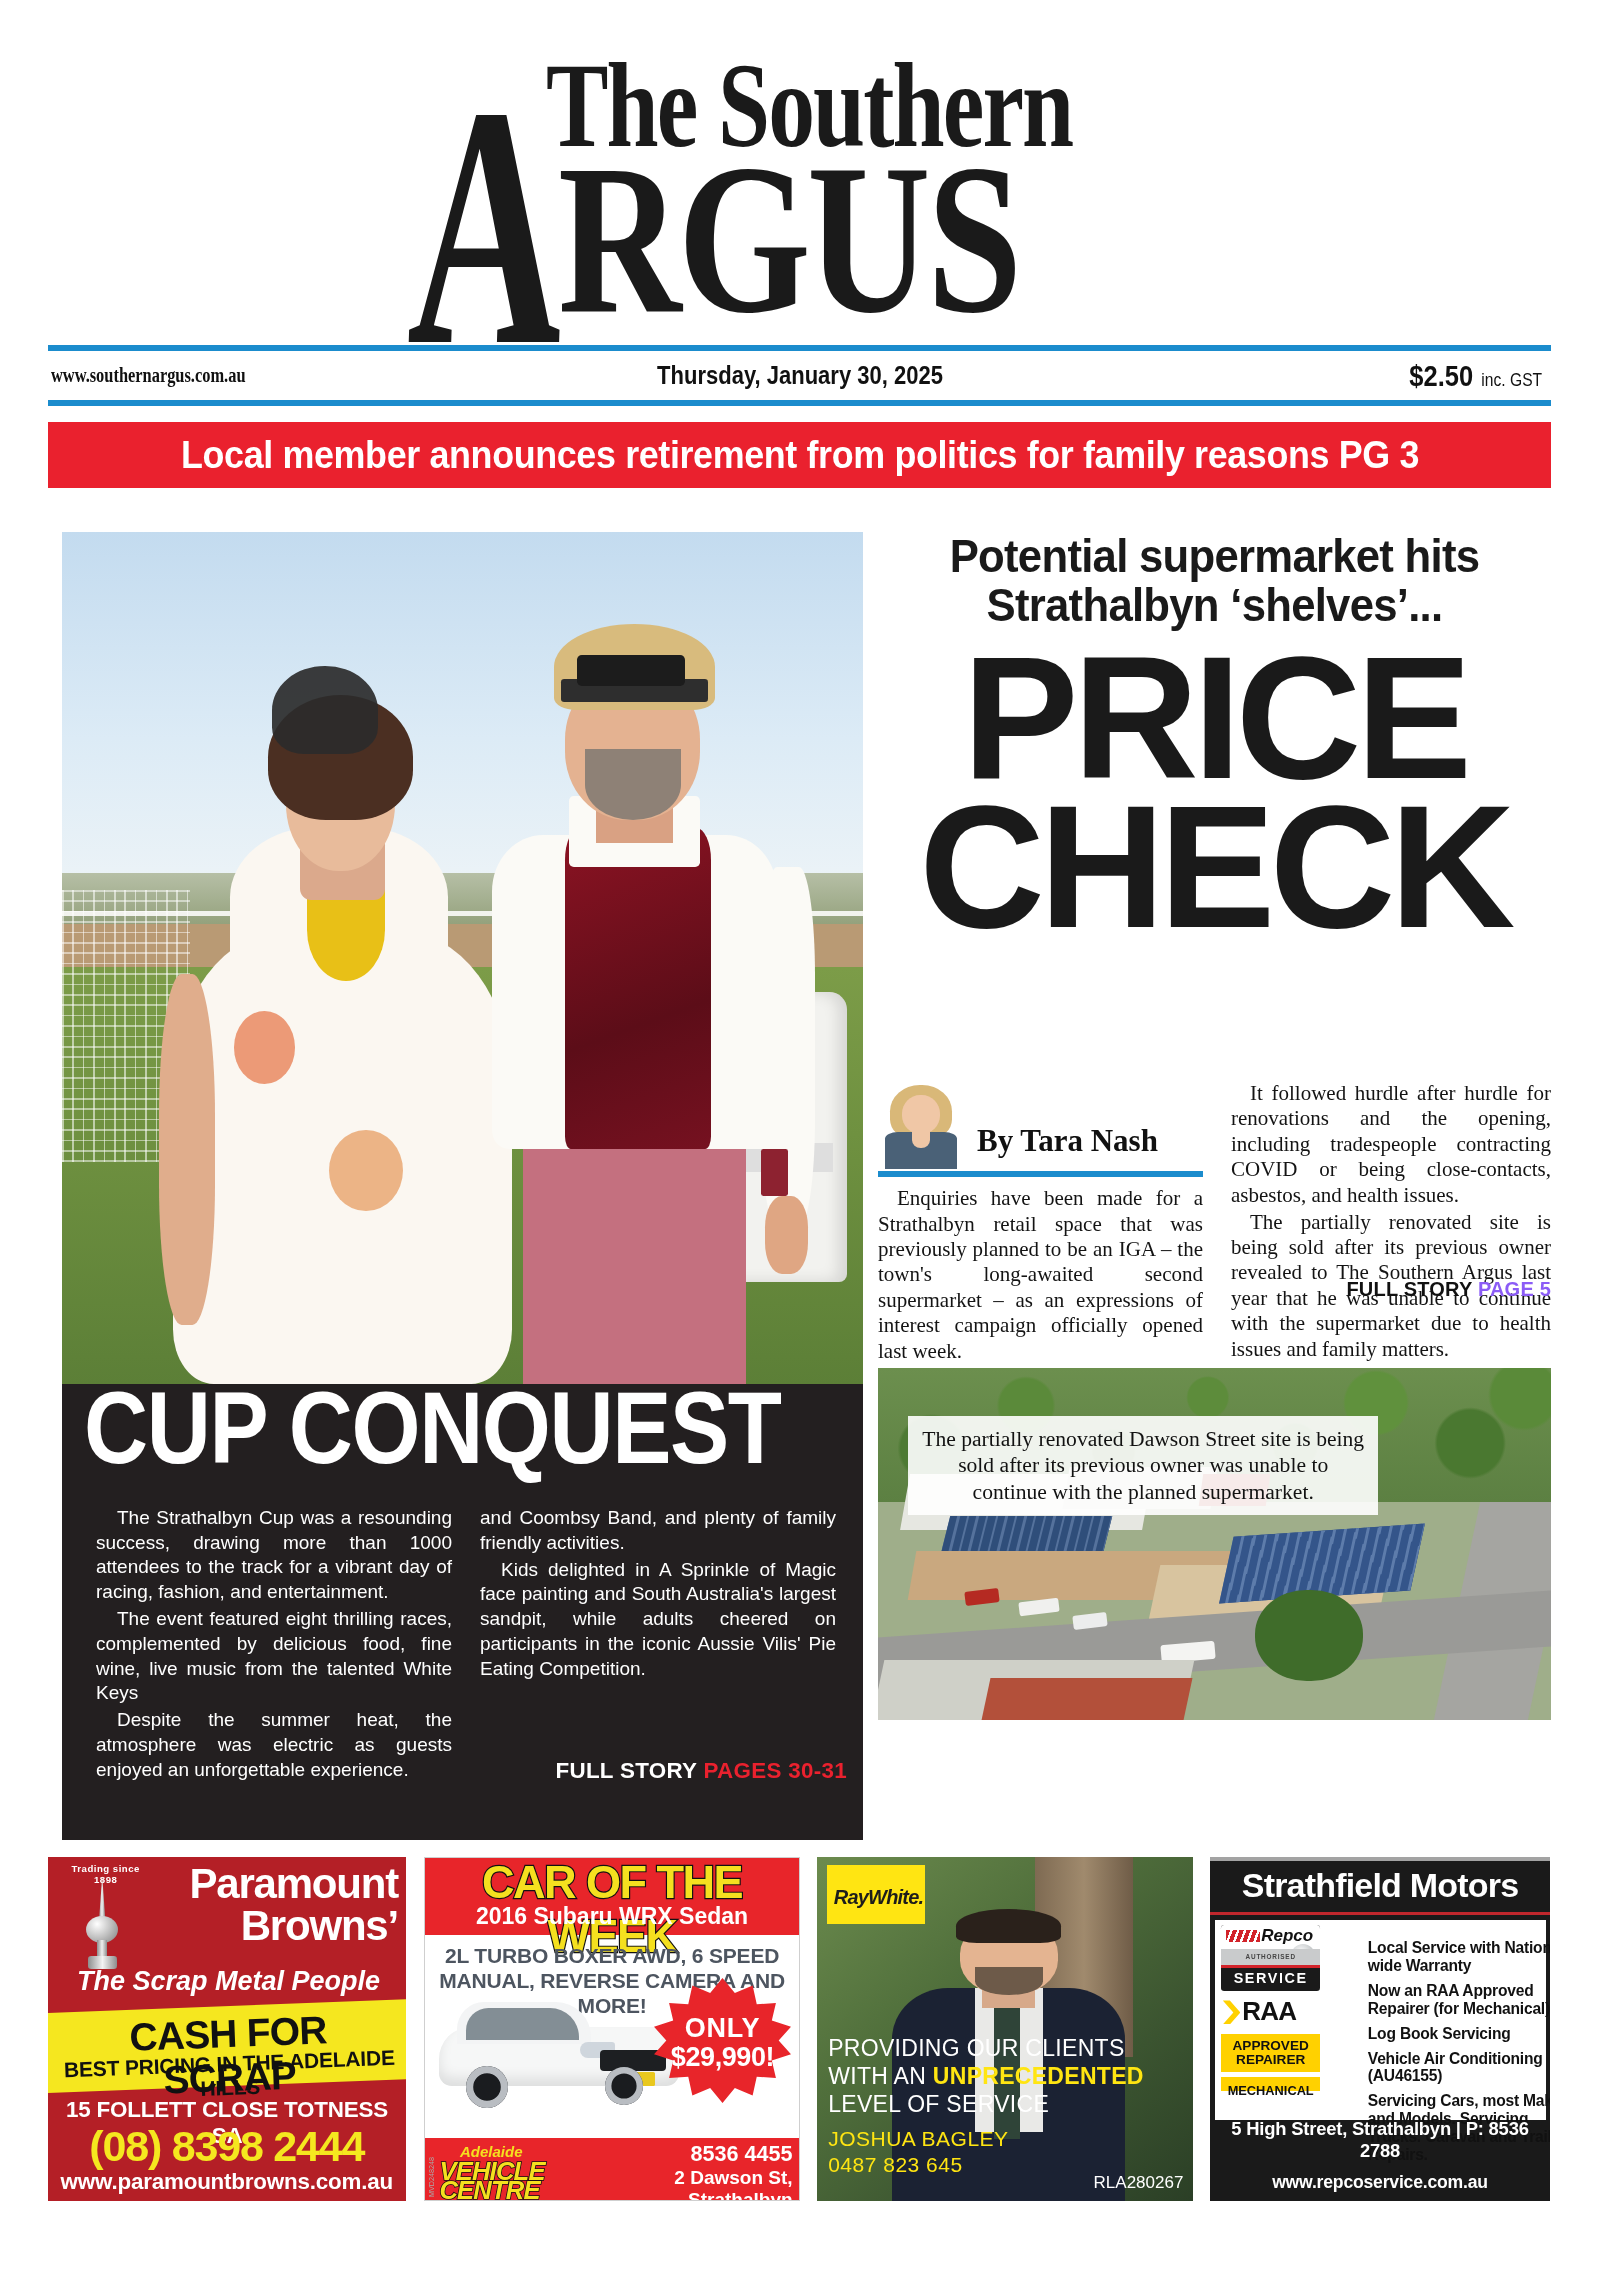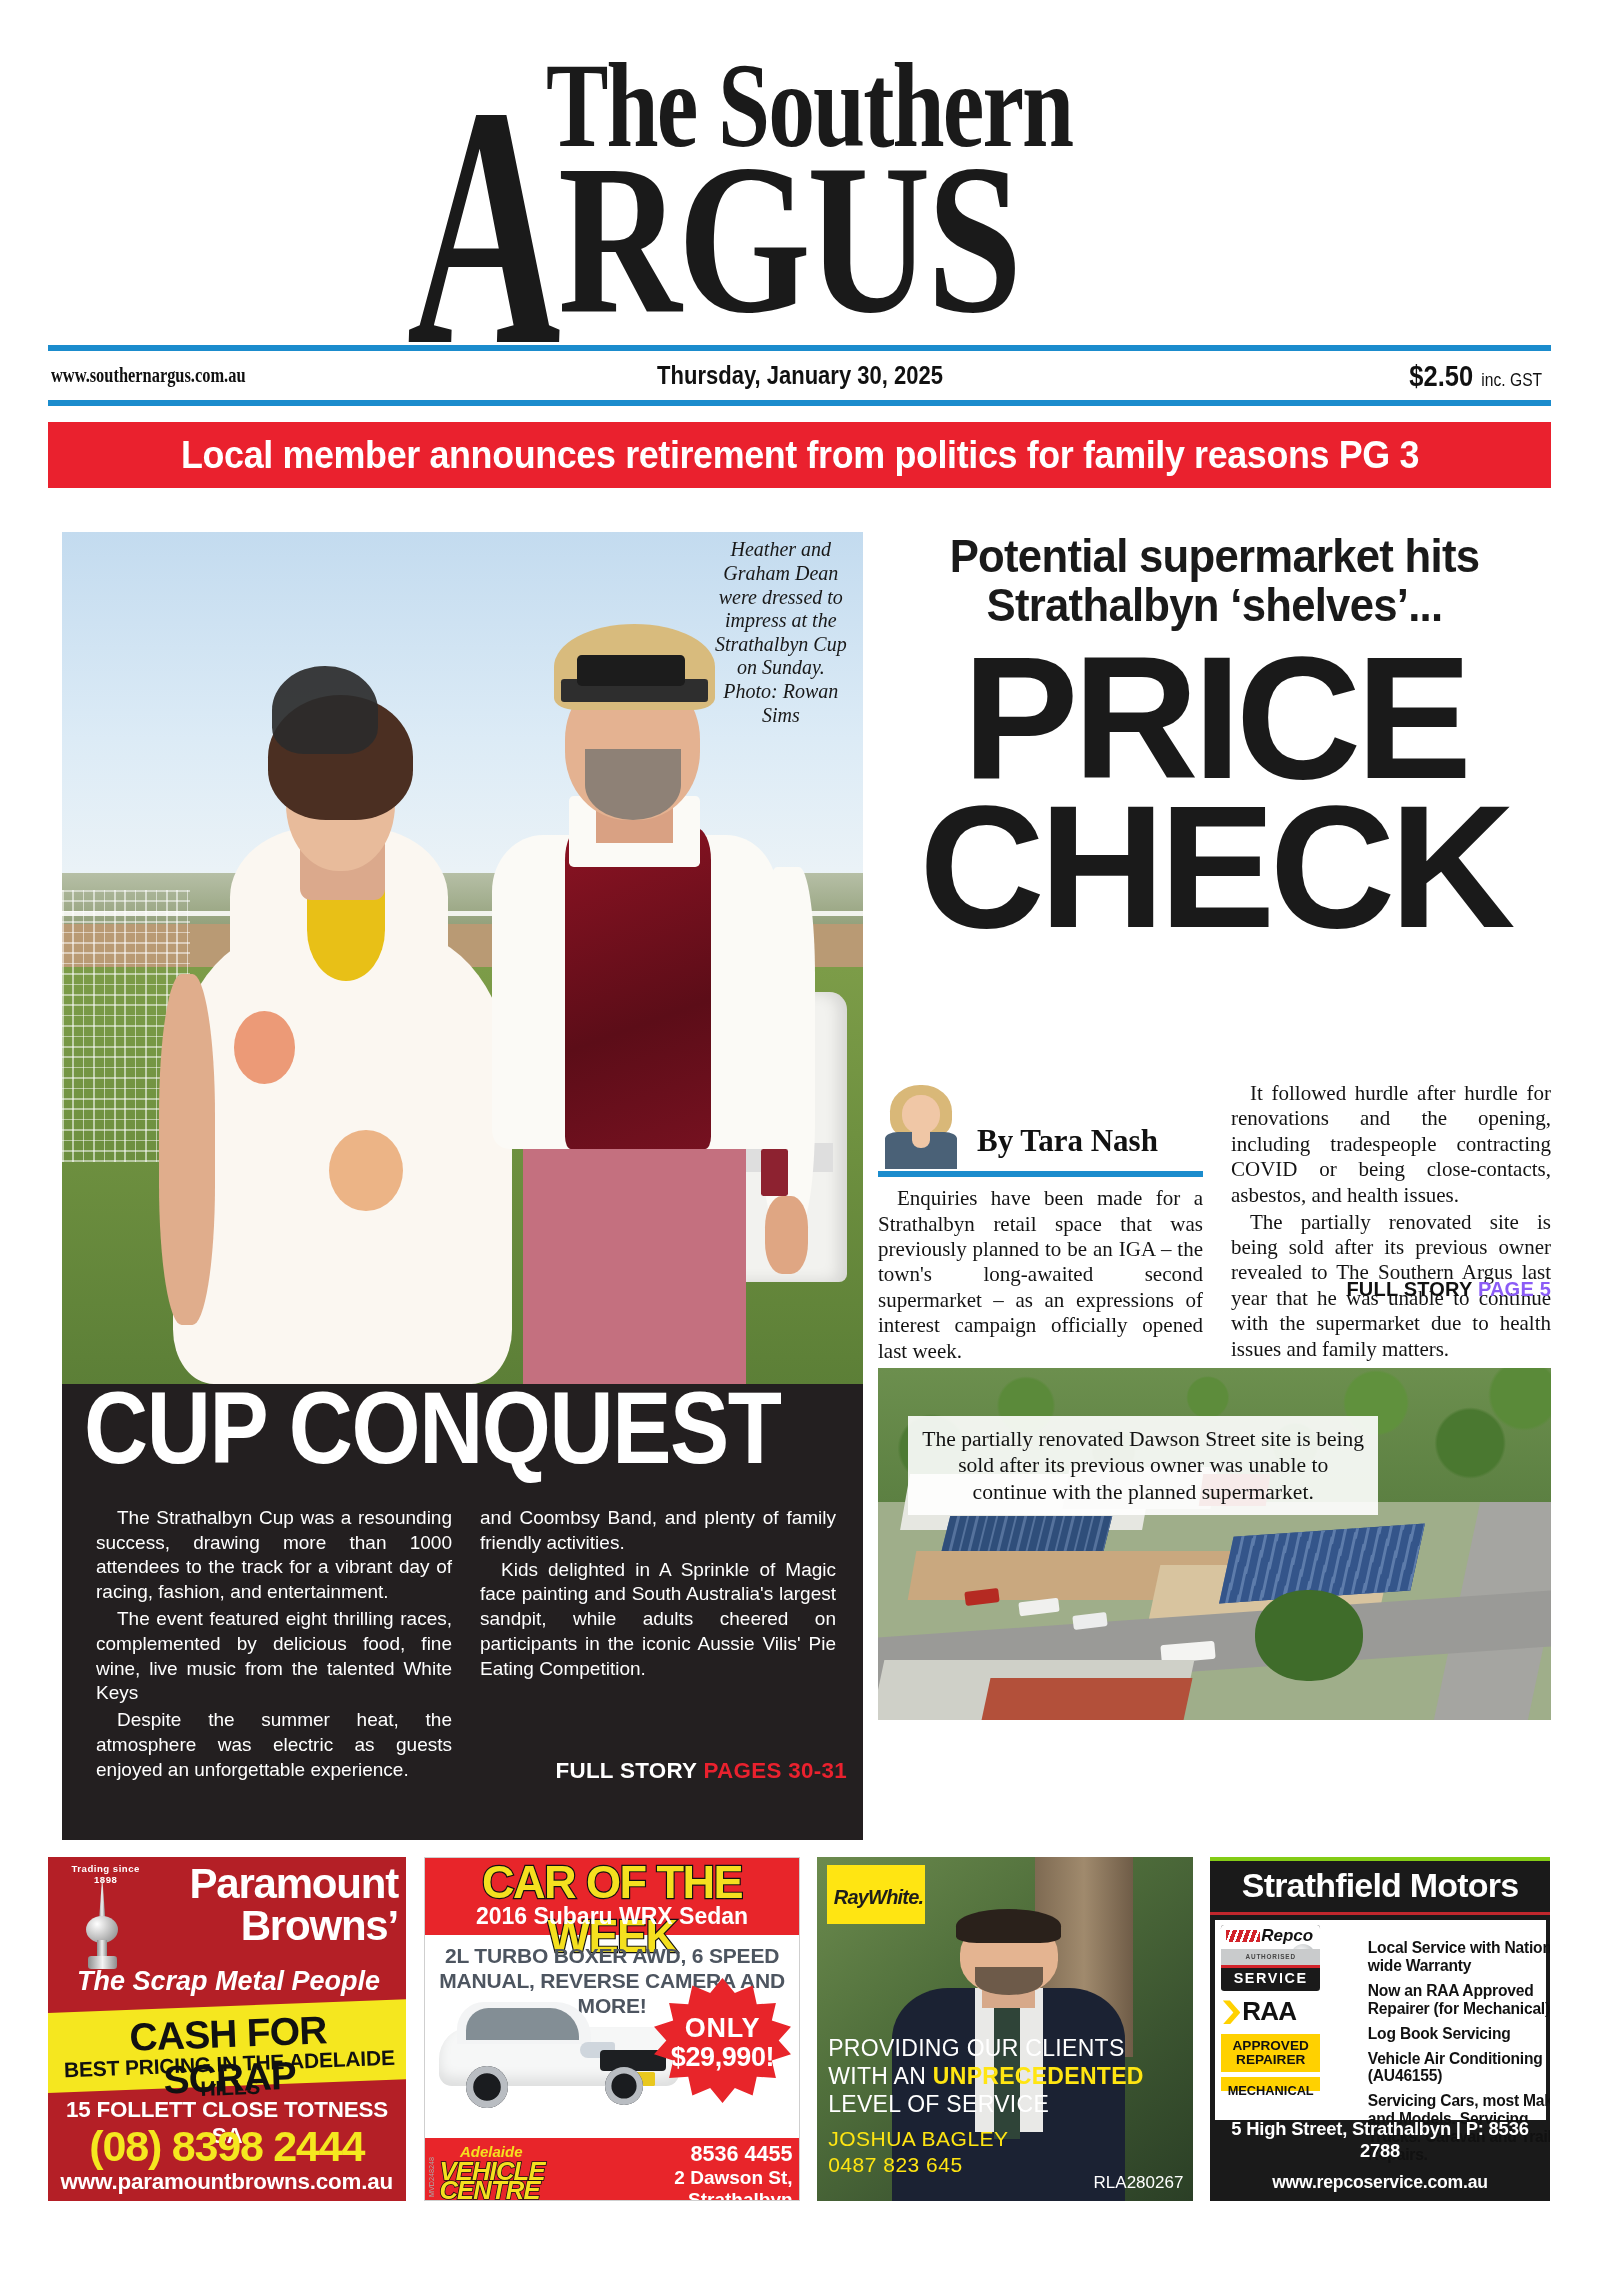--- a/index.html
+++ b/index.html
@@ -245,21 +245,21 @@
   .rw-logo span{position:absolute;left:7.2px;top:21px;font-family:"Liberation Sans",sans-serif;font-weight:bold;
     font-style:italic;font-size:20px;color:#1d1d1b;letter-spacing:-0.8px;}
   .rw-slog{position:absolute;left:11.2px;top:177px;width:336px;font-family:"Liberation Sans",sans-serif;font-size:23px;
     line-height:1.22;color:#fff;letter-spacing:0.3px;}
   .rw-slog b{color:#ffe512;font-weight:bold;}
   .rw-agent{position:absolute;left:11.2px;top:269px;font-family:"Liberation Sans",sans-serif;font-size:21px;line-height:1.24;
     color:#ffe512;letter-spacing:0.5px;}
   .rw-rla{position:absolute;right:9.6px;bottom:8px;font-family:"Liberation Sans",sans-serif;font-size:17px;color:#fff;}
 
   
-  .ad4{left:1162px;width:340px;background:#1a1a1a;border-top:4px solid #84cc16;}
+  .ad4{left:1162px;width:340px;background:#1a1a1a;border-top:4px solid #a3a3a3;}
   .sf-title{position:absolute;left:0;top:4.8px;width:100%;text-align:center;font-family:"Liberation Sans",sans-serif;
     font-weight:bold;font-size:34px;color:#fff;letter-spacing:-0.8px;}
   .sf-rule{position:absolute;left:0;top:51px;width:100%;height:3.2px;background:#c0272d;}
   .sf-white{position:absolute;left:4.8px;top:59px;width:331px;height:200px;background:#fff;}
   .sf-logos{position:absolute;left:6.4px;top:4.8px;width:99px;}
   .lg-repco{position:relative;width:99px;height:66px;background:#1a1a1a;border-radius:3.2px;overflow:hidden;}
   .lg-repco .rr{position:absolute;left:0;top:0;width:100%;height:24px;background:#fff;}
   .lg-repco .rstripe{position:absolute;left:4.8px;top:4.8px;width:34px;height:12.8px;
     background:repeating-linear-gradient(110deg,#d2232a 0 4px,#fff 4px 6.4px);}
   .lg-repco .rname{position:absolute;left:40px;top:1.6px;font-family:"Liberation Sans",sans-serif;font-weight:bold;
@@ -342,21 +342,20 @@
         <div class="m-neck"></div>
         <div class="m-head"></div>
         <div class="m-beard"></div>
         <div class="m-hat"></div>
         <div class="m-hatband"></div>
         <div class="m-sun"></div>
         <div class="m-arm"></div>
         <div class="m-watch"></div>
         <div class="m-hand"></div>
       </div>
-      <div class="photo-caption">Heather and Graham Dean were dressed to impress at the Strathalbyn Cup on Sunday. Photo: Rowan Sims</div>
     </div>
 
     <div class="cup-head">CUP CONQUEST</div>
 
     <div class="cup-cols">
       <div class="cup-col">
         <p>The Strathalbyn Cup was a resounding success, drawing more than 1000 attendees to the track for a vibrant day of racing, fashion, and entertainment.</p>
         <p>The event featured eight thrilling races, complemented by delicious food, fine wine, live music from the talented White Keys</p>
         <p>Despite the summer heat, the atmosphere was electric as guests enjoyed an unforgettable experience.</p>
       </div>

